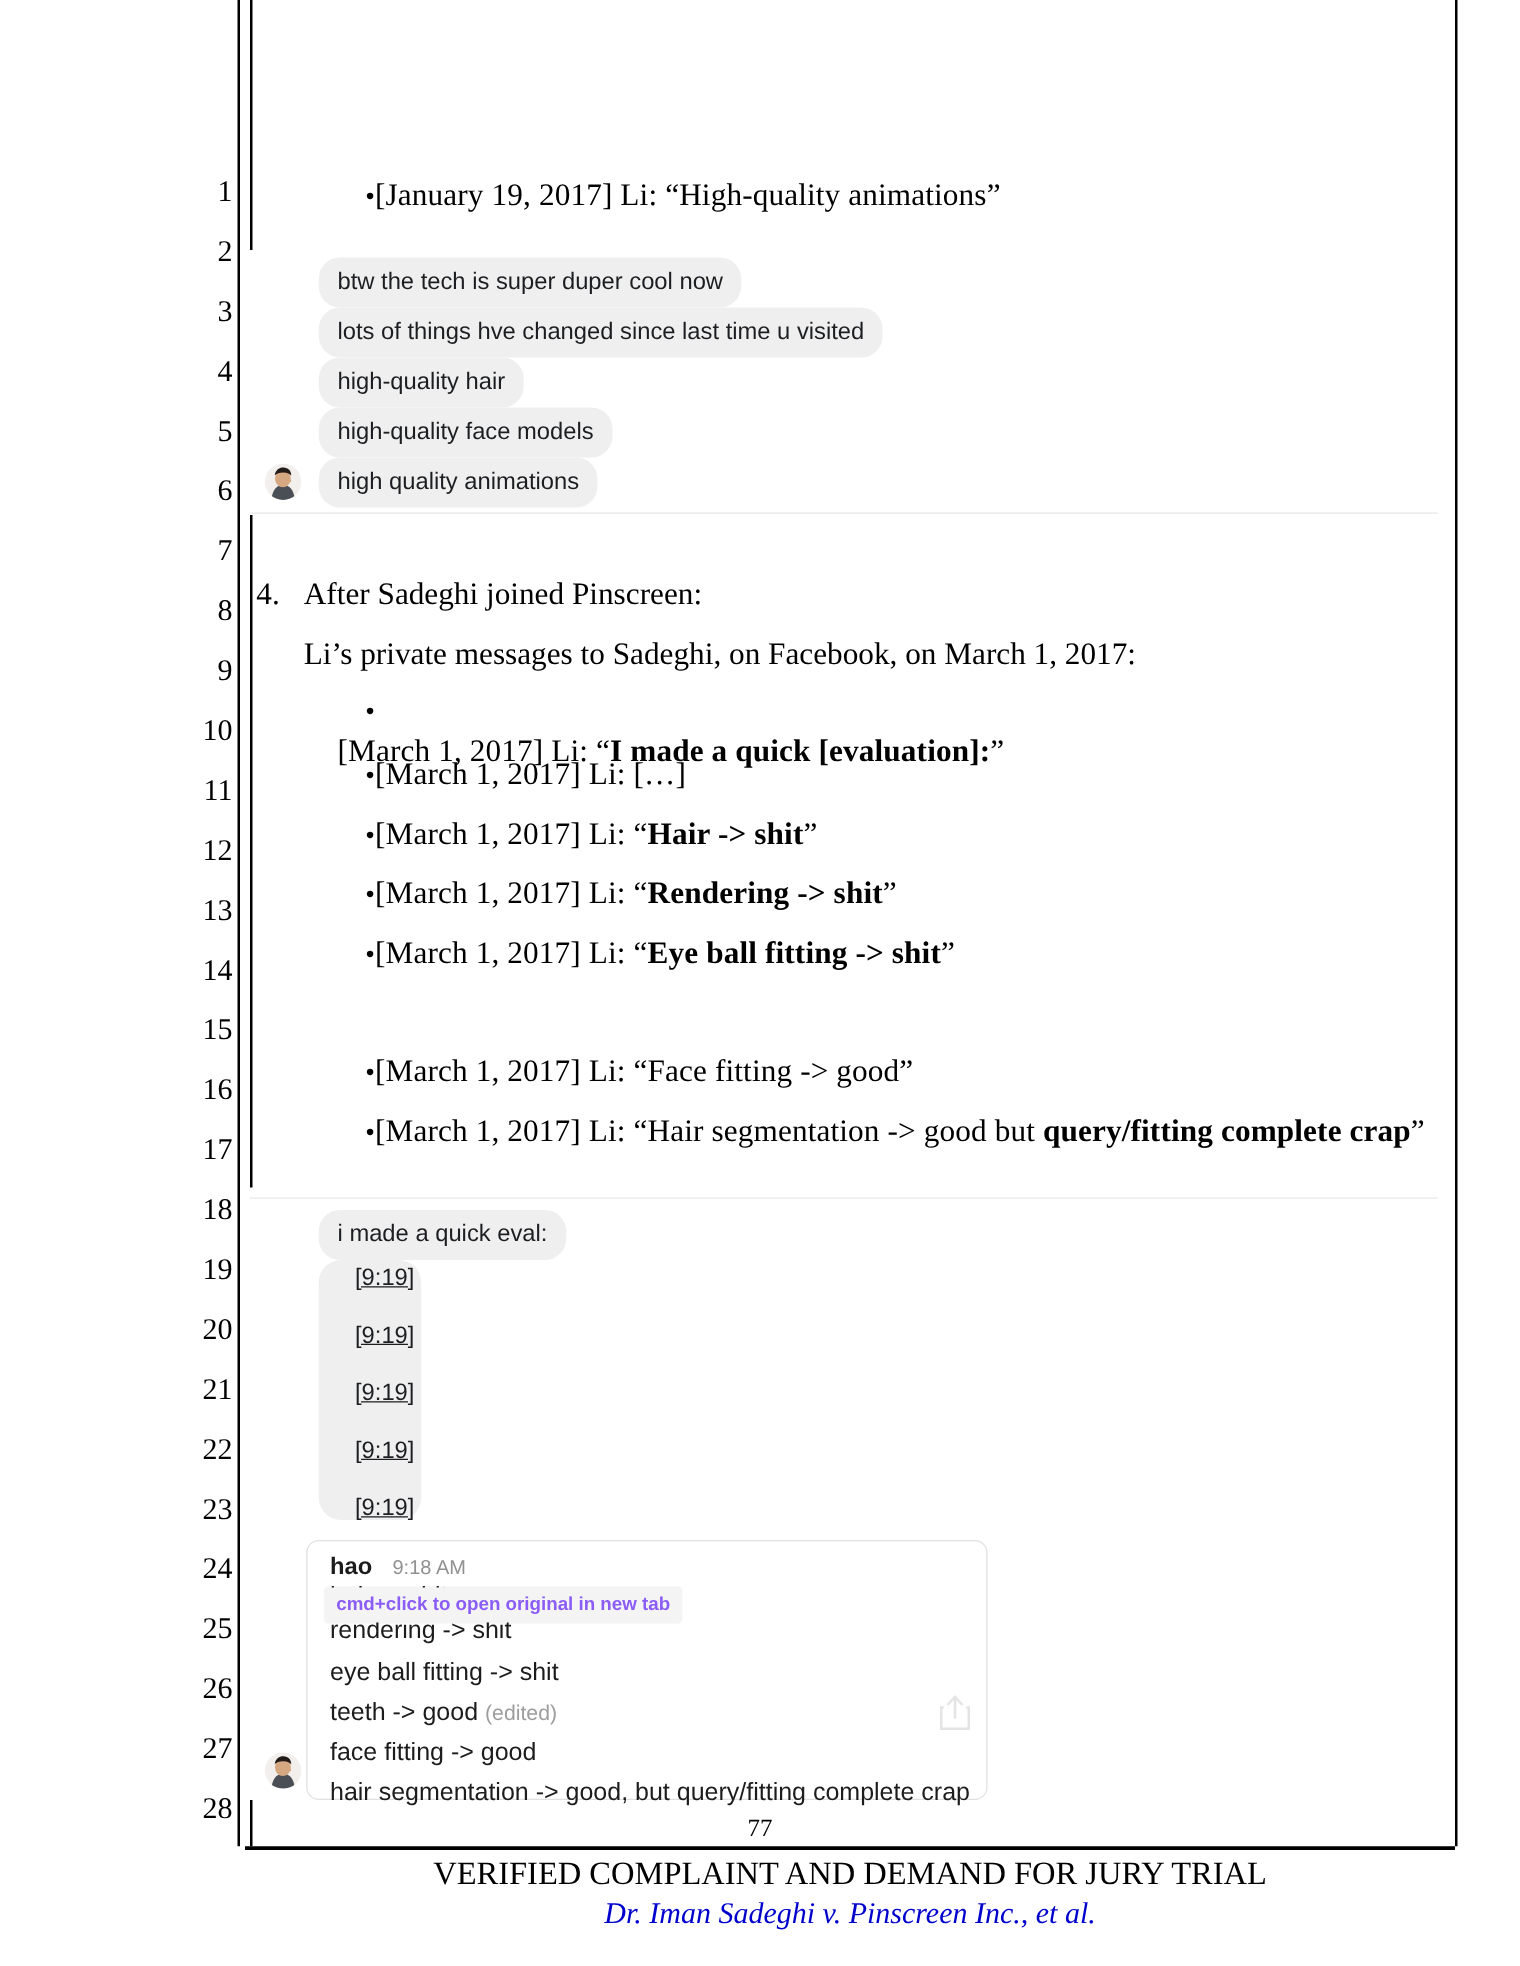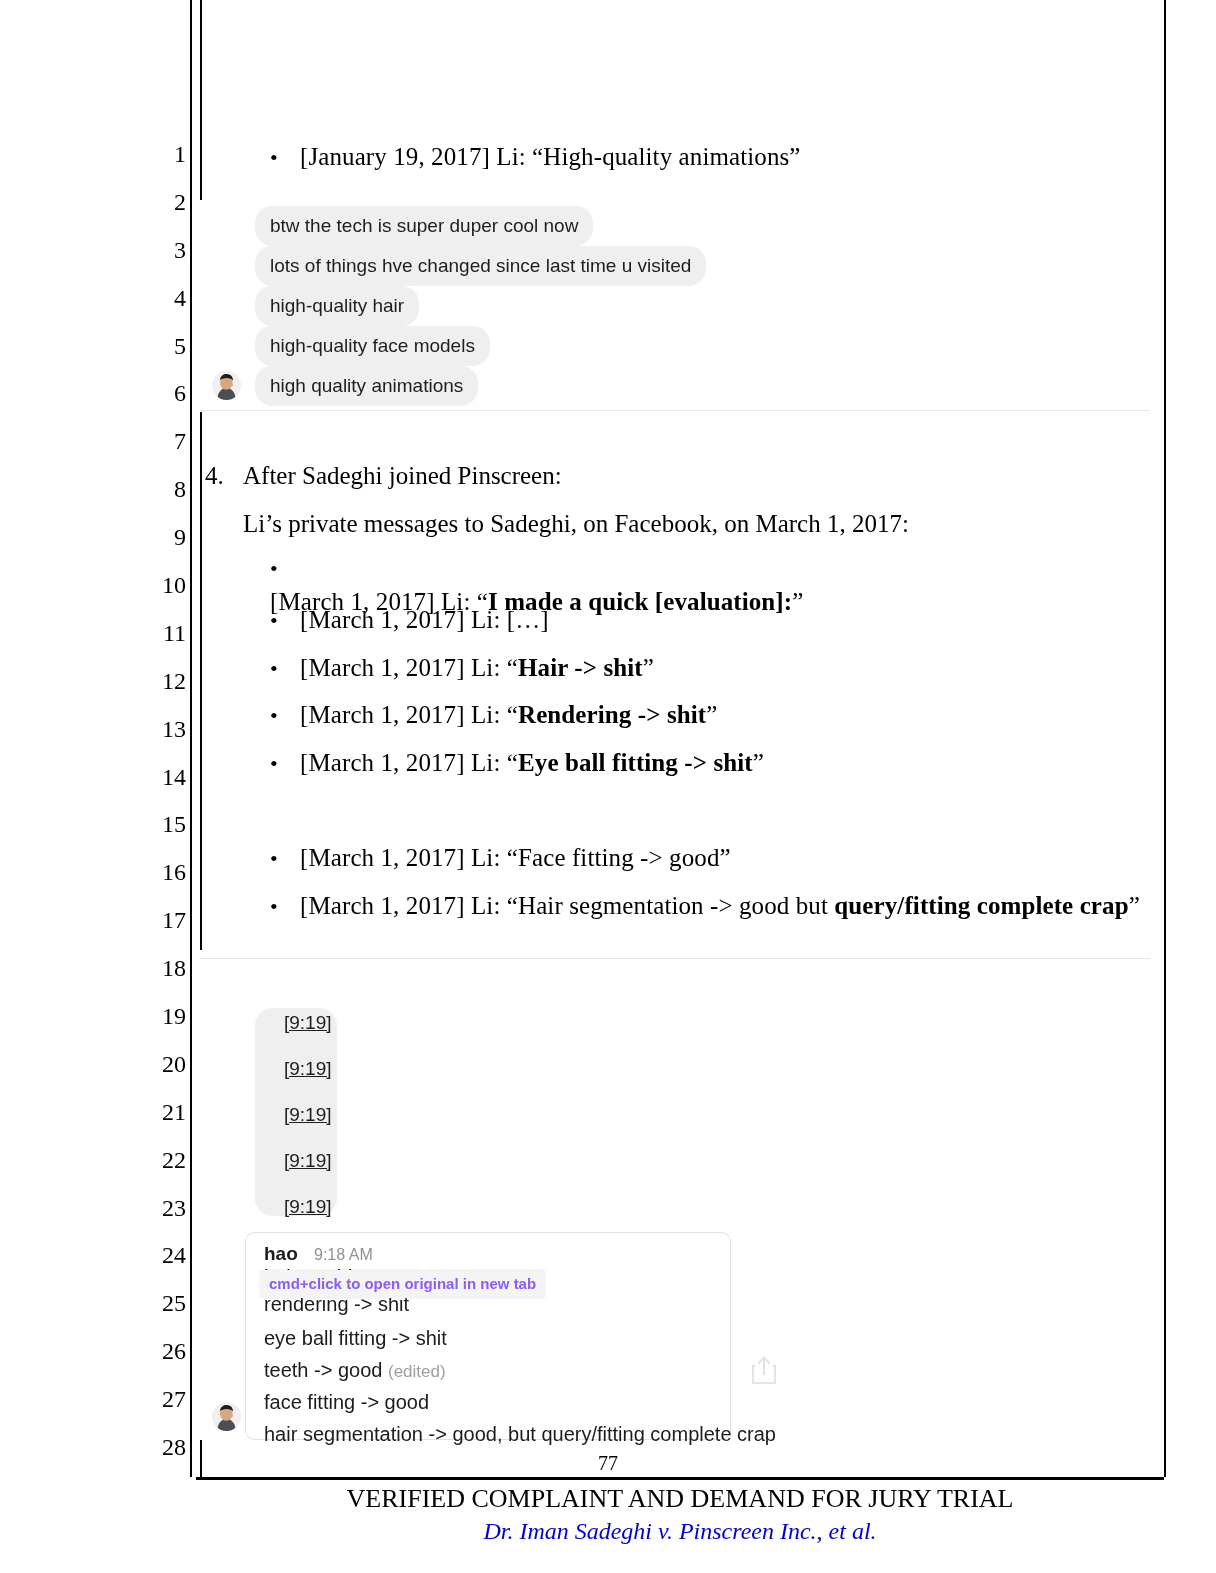--- a/index.html
+++ b/index.html
@@ -54,20 +54,21 @@
     left: 210px;
     top: 0;
     width: 950px;
     height: 1440px;
   }
 
   .bullet-row {
     position: absolute;
     display: flex;
     align-items: baseline;
+    text-align: right;
   }
   .bullet-dot {
     width: 30px;
     font-size: 22px;
     line-height: 1;
     flex: 0 0 30px;
     color: #000;
   }
   .bullet-dot::before { content: "\2022"; }
   .bullet-text {
@@ -353,29 +354,30 @@
 
     <div class="bullet-row" style="left:60px; top:892px;">
       <span class="bullet-dot"></span>
       <span class="bullet-text"><span>[March 1, 2017] Li: “Hair segmentation -&gt; good but </span><span class="b">query/fitting complete crap</span><span>”</span></span>
     </div>
 
     <div class="shot" id="shot-slack" style="left:-10px; top:950px; width:950px; height:490px;">
 
       <div class="shot-sep" style="left:0; top:8px; width:950px;"></div>
 
+      <div class="bubble" style="left:55px; top:18px;">i made a quick eval:</div>
 
       <div class="stack-bubble" style="left:55px; top:58px; width:82px; height:208px;"></div>
       <div class="stamp" style="left:68px; top:62px;">[9:19]</div>
       <div class="stamp" style="left:68px; top:108px;">[9:19]</div>
       <div class="stamp" style="left:68px; top:154px;">[9:19]</div>
       <div class="stamp" style="left:68px; top:200px;">[9:19]</div>
       <div class="stamp" style="left:68px; top:246px;">[9:19]</div>
 
-      <div id="slack-card" style="left:45px; top:282px; width:486px; height:208px;">
+      <div id="slack-card" style="left:45px; top:282px; width:545px; height:208px;">
 
         <div class="slack-name" style="left:18px; top:10px;">hao</div>
         <div class="slack-time" style="left:68px; top:13px;">9:18 AM</div>
 
         <div class="slack-line" style="left:18px; top:33px;">hair -&gt; shit</div>
         <div class="slack-line" style="left:18px; top:60px;">rendering -&gt; shit</div>
         <div class="slack-line" style="left:18px; top:94px;">eye ball fitting -&gt; shit</div>
         <div class="slack-line" style="left:18px; top:126px;"><span>teeth -&gt; good</span> <span class="slack-edited">(edited)</span></div>
         <div class="slack-line" style="left:18px; top:158px;">face fitting -&gt; good</div>
         <div class="slack-line" style="left:18px; top:190px;">hair segmentation -&gt; good, but query/fitting complete crap</div>

